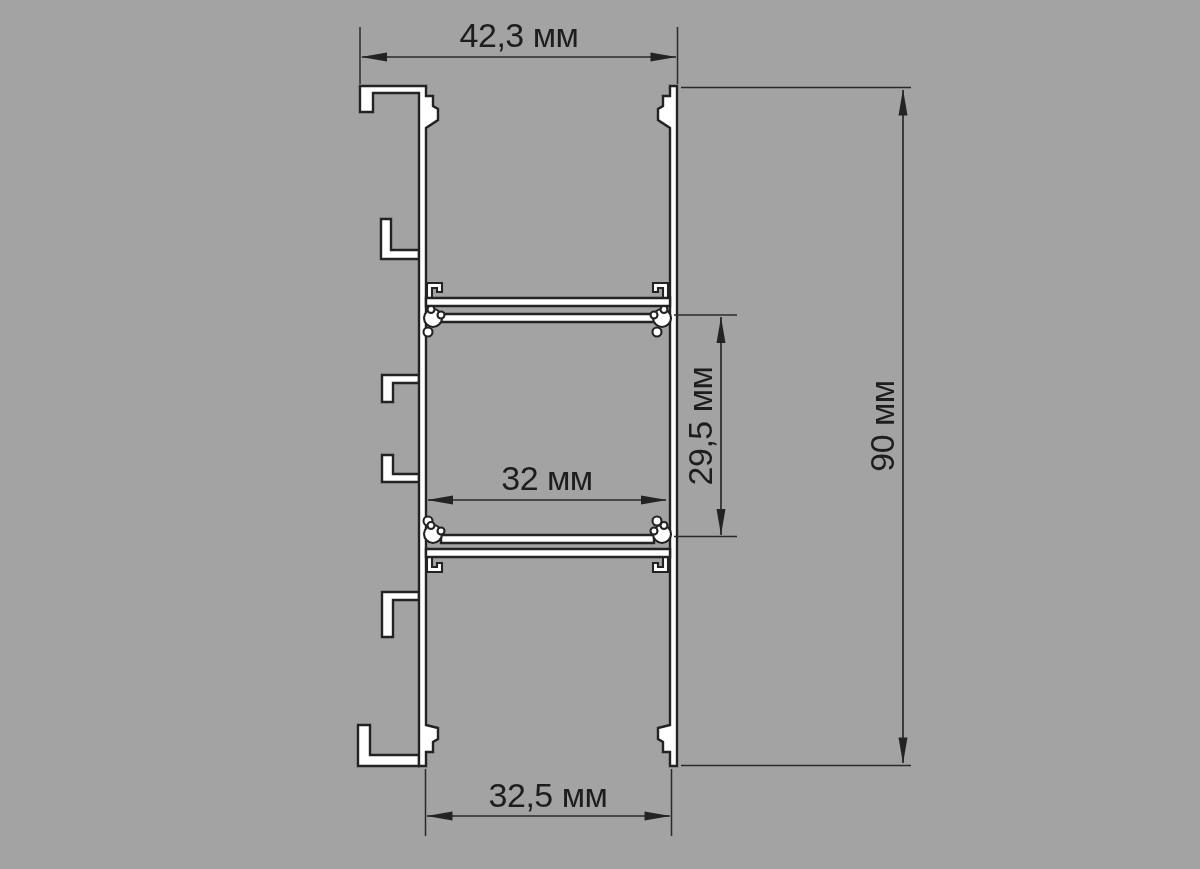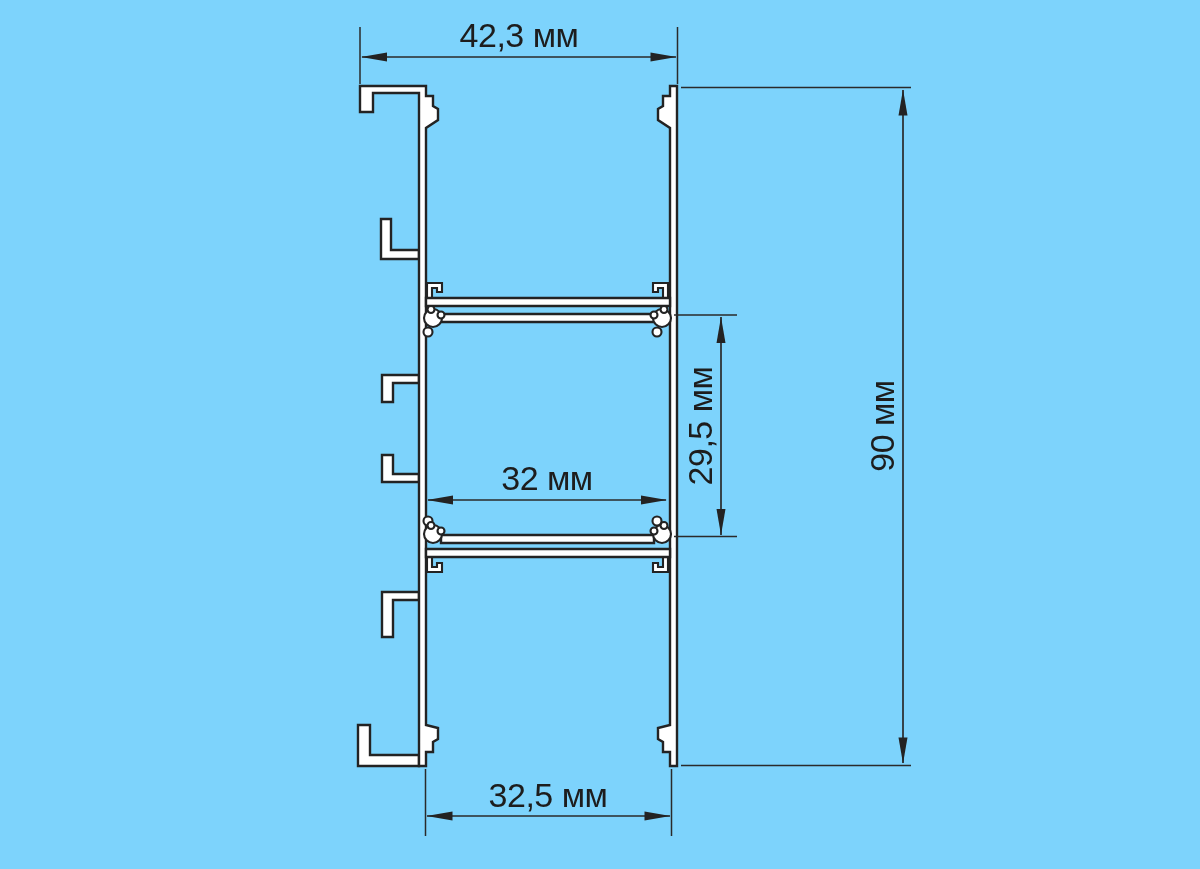--- a/index.html
+++ b/index.html
@@ -1,19 +1,19 @@
 <!DOCTYPE html>
 <html><head>
 <meta charset="utf-8">
 <style>
   html,body{margin:0;padding:0;background:#ffffff;}
   .canvas{
     position:relative;
     width:1200px;height:869px;
-    background:#7dd3fc;
+    background:#a3a3a3;
     font-family:"Liberation Sans", sans-serif;
     overflow:hidden;
   }
   svg{display:block;}
   .metal{fill:#ffffff;stroke:#232323;stroke-width:2.4;stroke-linejoin:miter;}
   .metal-thin{fill:#ffffff;stroke:#232323;stroke-width:2.1;stroke-linejoin:miter;}
   .dimline{stroke:#2a2a2a;stroke-width:1.7;fill:none;}
   .extline{stroke:#2a2a2a;stroke-width:1.5;fill:none;}
   .arrow{fill:#232323;stroke:none;}
   .dimtext{

